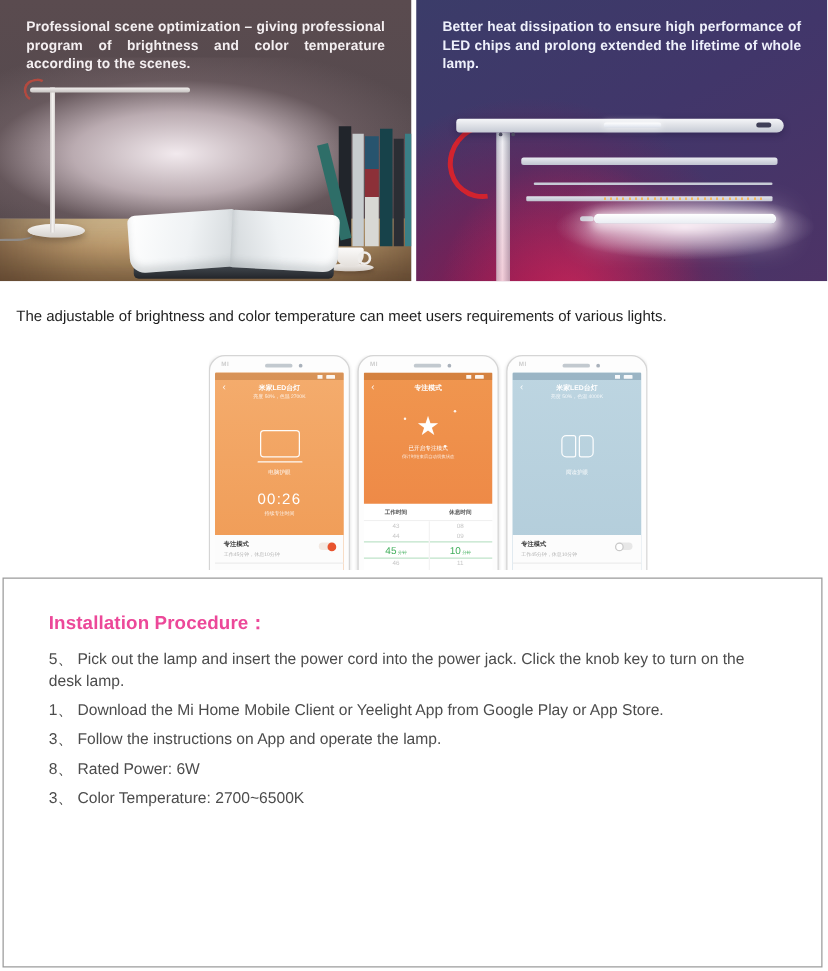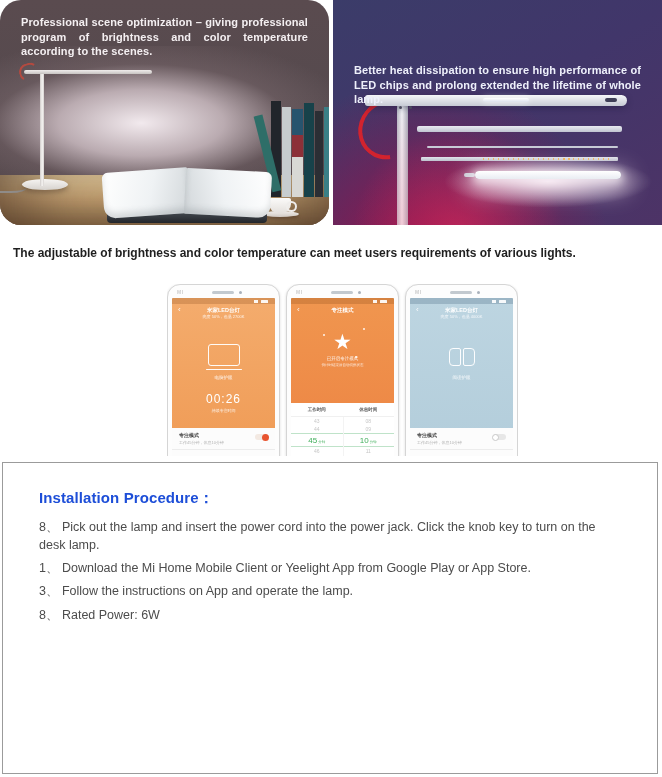--- a/index.html
+++ b/index.html
@@ -3,28 +3,28 @@
 <meta charset="utf-8">
 <style>
   html,body{margin:0;padding:0;background:#fff;}
   .root{position:relative;width:662px;height:777px;background:#fff;overflow:hidden;
         font-family:"Liberation Sans","DejaVu Sans",sans-serif;}
   .abs{position:absolute;}
 
   
   .hero{position:absolute;top:0;left:0;width:662px;height:225px;display:flex;gap:4px;background:#fff;}
   .hero section{position:relative;width:329px;height:225px;overflow:hidden;}
-  .hero-left{background:linear-gradient(180deg,#5a4b4f 0%,#564a4e 40%,#4e4246 100%);border-radius:21px;}
+  .hero-left{background:linear-gradient(180deg,#5a4b4f 0%,#564a4e 40%,#4e4246 100%);}
   .hero-right{background:
       radial-gradient(circle 150px at 38% 103%, rgba(235,45,95,.50), rgba(235,45,95,0) 70%),
       radial-gradient(circle 250px at 28% 118%, rgba(165,14,70,.9), rgba(165,14,70,0) 75%),
       linear-gradient(150deg,#3b3c69 0%,#41366a 48%,#4d3366 100%);}
   .hero-text{position:relative;z-index:5;margin:0;padding:15px 21px 0 21px;color:#f4eff1;
       font-size:11px;line-height:1.34;font-weight:700;text-align:justify;letter-spacing:.1px;}
-  .hero-right .hero-text{color:#eef0fb;margin-top:48px;}
+  .hero-right .hero-text{color:#eef0fb;}
 
   
   .wallglow{left:-30px;right:-30px;top:46px;height:140px;
       background:radial-gradient(ellipse 56% 62% at 44% 55%, rgba(247,239,243,.97) 0%,
       rgba(215,199,205,.78) 38%, rgba(138,118,123,.34) 68%, rgba(87,72,76,0) 100%);}
   .desk{left:0;right:0;bottom:0;height:50px;background:linear-gradient(180deg,#d9c195 0%,#c2a172 48%,#a4865b 100%);
       box-shadow:inset 70px 0 60px -35px rgba(70,45,32,.5), inset -70px 0 60px -35px rgba(70,45,32,.5),
       inset 0 -22px 30px -12px rgba(70,45,32,.45);}
   .pole{left:40px;top:70px;width:4px;height:116px;background:linear-gradient(90deg,#cfcbc9,#f6f4f2 55%,#d6d2d0);}
   .arm{left:24px;top:70px;width:128px;height:4px;border-radius:2px;
@@ -80,21 +80,21 @@
       background:repeating-linear-gradient(90deg,#f2b24e 0 1.5px,rgba(0,0,0,0) 1.5px 5px);}
   .diffglow{left:110px;top:160px;width:210px;height:48px;
       background:radial-gradient(ellipse at 50% 45%, rgba(255,246,250,.85), rgba(255,246,250,0) 70%);}
   .bar5{left:142px;top:171px;width:146px;height:8px;border-radius:4px;
       background:linear-gradient(180deg,#ffffff,#e9ecf2);
       box-shadow:0 6px 22px 8px rgba(255,235,245,.55), 0 2px 8px 2px rgba(255,255,255,.7);}
   .stub{left:131px;top:173px;width:11px;height:4px;border-radius:2px;background:#c9ccd6;}
 
   
   .app-section{position:absolute;top:225px;left:0;width:662px;height:237px;background:#fff;overflow:hidden;}
-  .app-caption{position:absolute;top:21px;left:13px;margin:0;font-size:12px;font-weight:700;color:#1f1f1f;}
+  .app-caption{position:absolute;top:21px;left:13px;margin:0;font-size:12px;font-weight:400;color:#1f1f1f;}
   .phone-strip{position:absolute;top:59px;left:167px;height:172px;overflow:hidden;display:flex;gap:6px;}
   .phone{position:relative;flex:none;width:111px;height:210px;background:#fdfdfd;border:1px solid #d5d5d5;
       border-radius:13px;box-shadow:0 1px 3px rgba(0,0,0,.14);}
   .mi{position:absolute;top:4px;left:9px;font-size:5px;font-weight:700;color:#cdcdcd;letter-spacing:.5px;}
   .speaker{position:absolute;top:6px;left:50%;margin-left:-12px;width:22px;height:3px;border-radius:2px;background:#c2c9cf;}
   .camdot{position:absolute;top:6px;left:50%;margin-left:15px;width:3px;height:3px;border-radius:50%;background:#a9b1bb;}
   .screen{position:absolute;top:13px;left:4px;right:4px;bottom:0;overflow:hidden;border-radius:1px;}
   .scr-or{background:linear-gradient(180deg,#f4ac6d 0%,#f09d58 70%,#ef9a54 100%);}
   .scr-bl{background:linear-gradient(180deg,#bdd5e1 0%,#b0cbd9 100%);}
   .statusbar{position:relative;height:6px;background:rgba(120,60,15,.22);}
@@ -138,21 +138,21 @@
   .pick-cols::after{content:"";position:absolute;left:50%;top:0;bottom:0;width:1px;background:#f3f3f3;}
   .pick-col{flex:1;text-align:center;}
   .pick-val{font-size:5px;color:#c6c6c6;height:8px;line-height:8px;}
   .pick-sel{height:14px;line-height:14px;border-top:1px solid #bfe3c9;border-bottom:1px solid #bfe3c9;
       color:#3fae5a;font-size:8px;box-sizing:border-box;}
   .pick-sel .unit{font-size:3.5px;margin-left:1px;}
 
   
   .info-box{position:absolute;top:462px;left:2px;width:656px;height:312px;border:1px solid #9b9b9b;
       background:#fff;box-sizing:border-box;padding:26px 36px 0 36px;}
-  .info-box h3{margin:0 0 10px 0;font-size:15px;font-weight:700;color:#1d4ed8;letter-spacing:.1px;}
+  .info-box h3{margin:0 0 10px 0;font-size:15px;font-weight:700;color:#ec4899;letter-spacing:.1px;}
   .info-box .li{margin:0 0 5px 0;font-size:12.5px;color:#4c4c4c;line-height:1.45;}
   .info-box .note{margin:9px 0 0 0;font-size:12.5px;color:#4c4c4c;}
   .info-box .spec-head{margin-top:56px;}
 </style>
 </head>
 <body>
 
 <div class="root">
 
   <div class="hero">
@@ -327,20 +327,21 @@
             </div>
           </div>
         </div>
       </div>
 
     </div>
   </div>
 
   <div class="info-box">
     <h3>Installation Procedure：</h3>
-    <p class="li">8、 Pick out the lamp and insert the power cord into the power jack. Click the knob key to turn on the desk lamp.</p>
+    <p class="li">5、 Pick out the lamp and insert the power cord into the power jack. Click the knob key to turn on the desk lamp.</p>
     <p class="li">1、 Download the Mi Home Mobile Client or Yeelight App from Google Play or App Store.</p>
     <p class="li">3、 Follow the instructions on App and operate the lamp.</p>
     <p class="li">8、 Rated Power:  6W</p>
+    <p class="li">3、 Color Temperature:  2700~6500K</p>
 
   </div>
 
 </div>
 
 </body></html>

